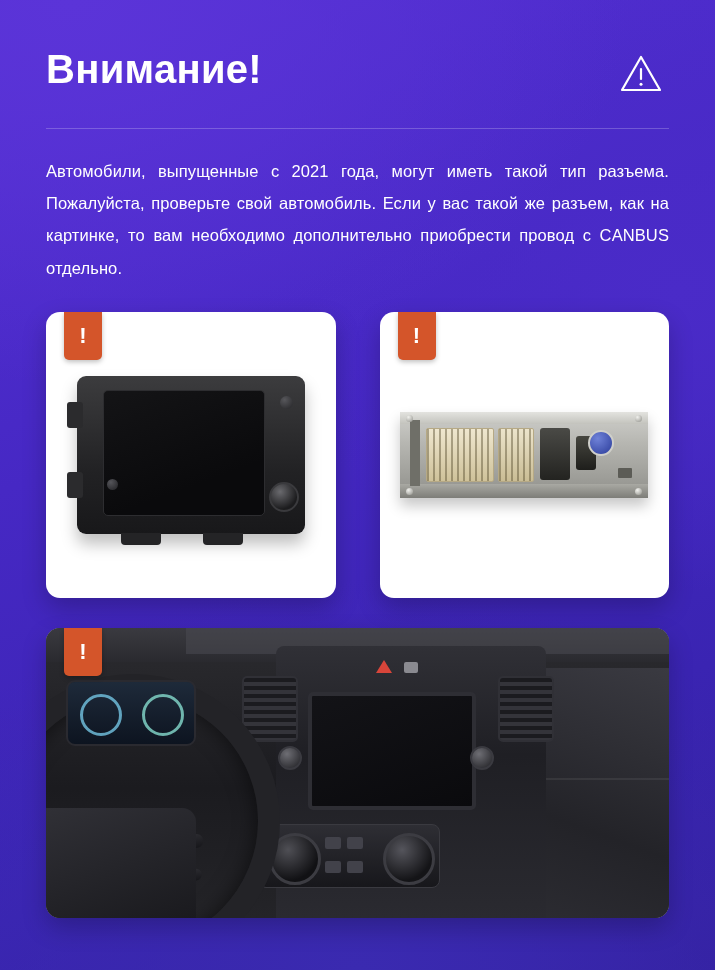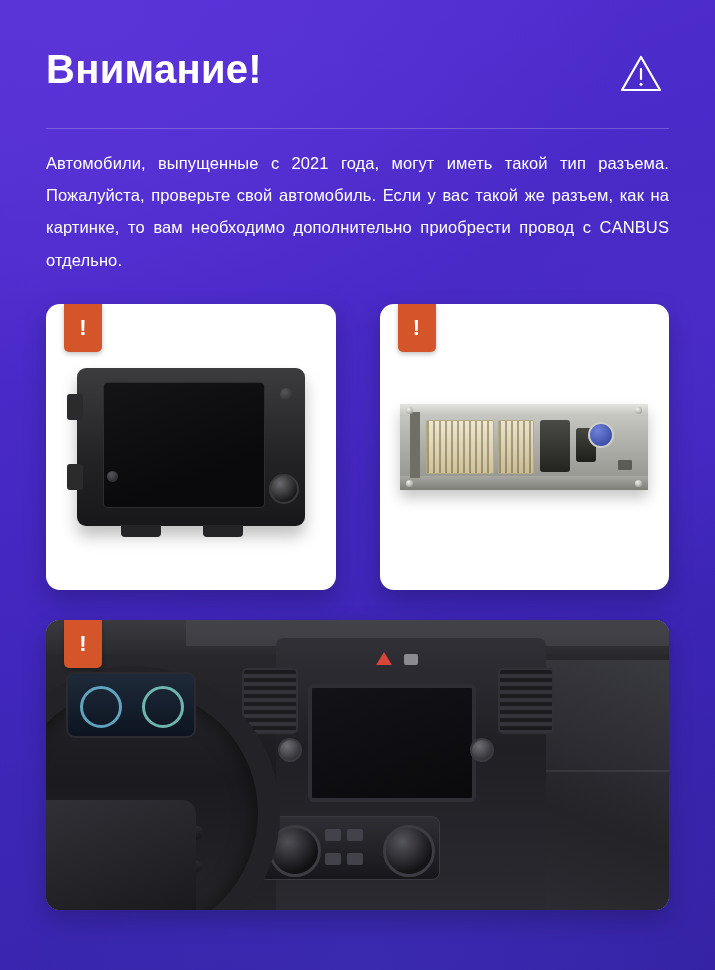--- a/index.html
+++ b/index.html
@@ -47,21 +47,21 @@
     margin-right: 6px;
   }
   .rule {
     margin-top: 28px;
     height: 1px;
     background: rgba(255,255,255,0.22);
   }
 
   
   .body-text {
-    margin-top: 18px;
+    margin-top: 26px;
     color: #ffffff;
     font-size: 16.5px;
     line-height: 1.95;
     letter-spacing: 0.1px;
     text-align: justify;
     text-align-last: left;
   }
 
   
   .photos {

